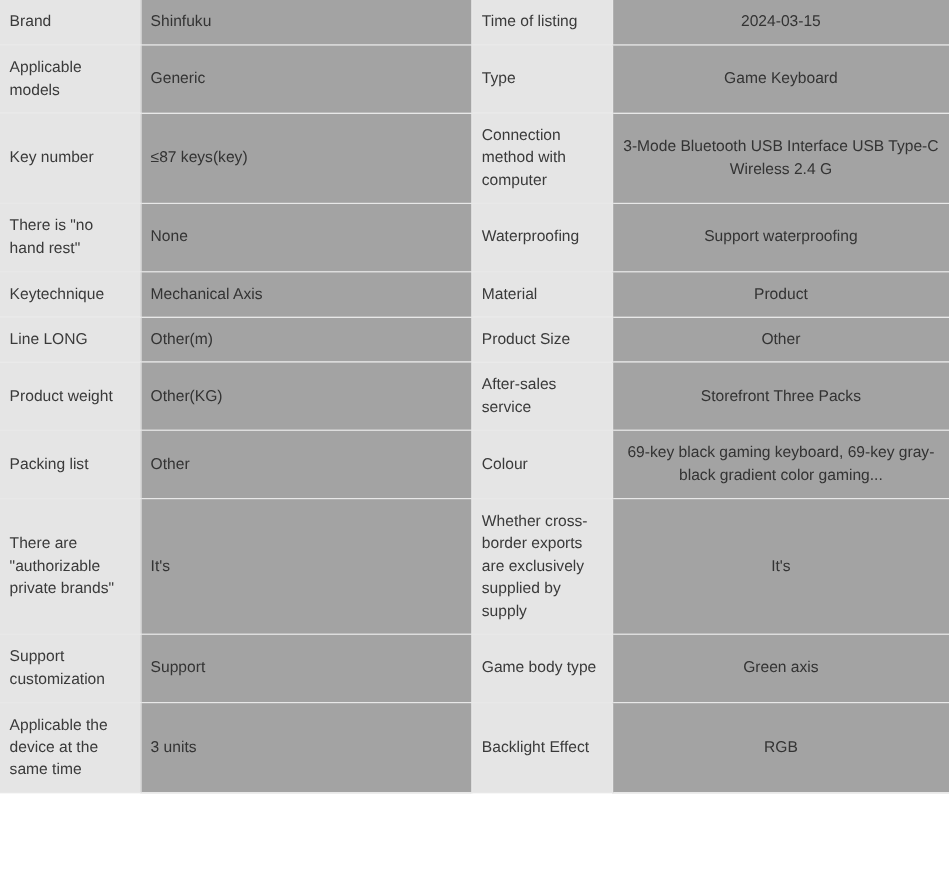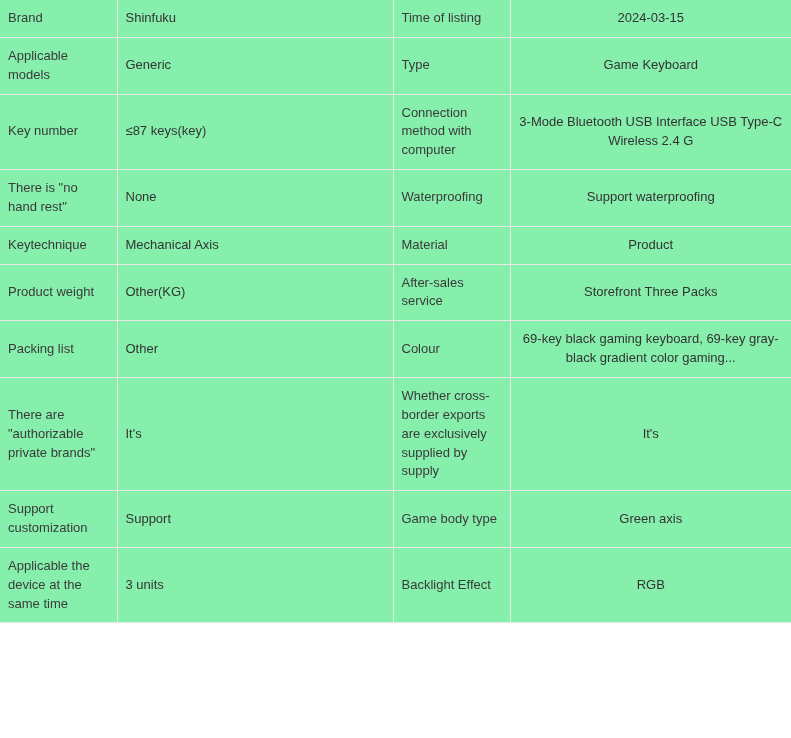--- a/index.html
+++ b/index.html
@@ -28,25 +28,25 @@
 
   #spec-table td {
     border: 1px solid #e8e8e8;
     padding: 9px 8px 9px 8px;
     vertical-align: middle;
     line-height: 1.45;
     word-wrap: break-word;
     overflow-wrap: break-word;
   }
   #spec-table td.label {
-    background: #86efac;
+    background: #e5e5e5;
     color: #3a3a3a;
   }
   #spec-table td.value {
-    background: #86efac;
+    background: #a3a3a3;
     color: #333333;
   }
   
   #spec-table tr:first-child td {
     border-top: none;
   }
   #spec-table tr td:first-child {
     border-left: none;
   }
   #spec-table tr td:last-child {
@@ -89,20 +89,26 @@
       <td class="label">Waterproofing</td>
       <td class="value">Support waterproofing</td>
     </tr>
     <tr>
       <td class="label">Keytechnique</td>
       <td class="value">Mechanical Axis</td>
       <td class="label">Material</td>
       <td class="value">Product</td>
     </tr>
     <tr>
+      <td class="label">Line LONG</td>
+      <td class="value">Other(m)</td>
+      <td class="label">Product Size</td>
+      <td class="value">Other</td>
+    </tr>
+    <tr>
       <td class="label">Product weight</td>
       <td class="value">Other(KG)</td>
       <td class="label">After-sales service</td>
       <td class="value">Storefront Three Packs</td>
     </tr>
     <tr>
       <td class="label">Packing list</td>
       <td class="value">Other</td>
       <td class="label">Colour</td>
       <td class="value">69-key black gaming keyboard, 69-key gray-black gradient color gaming...</td>

